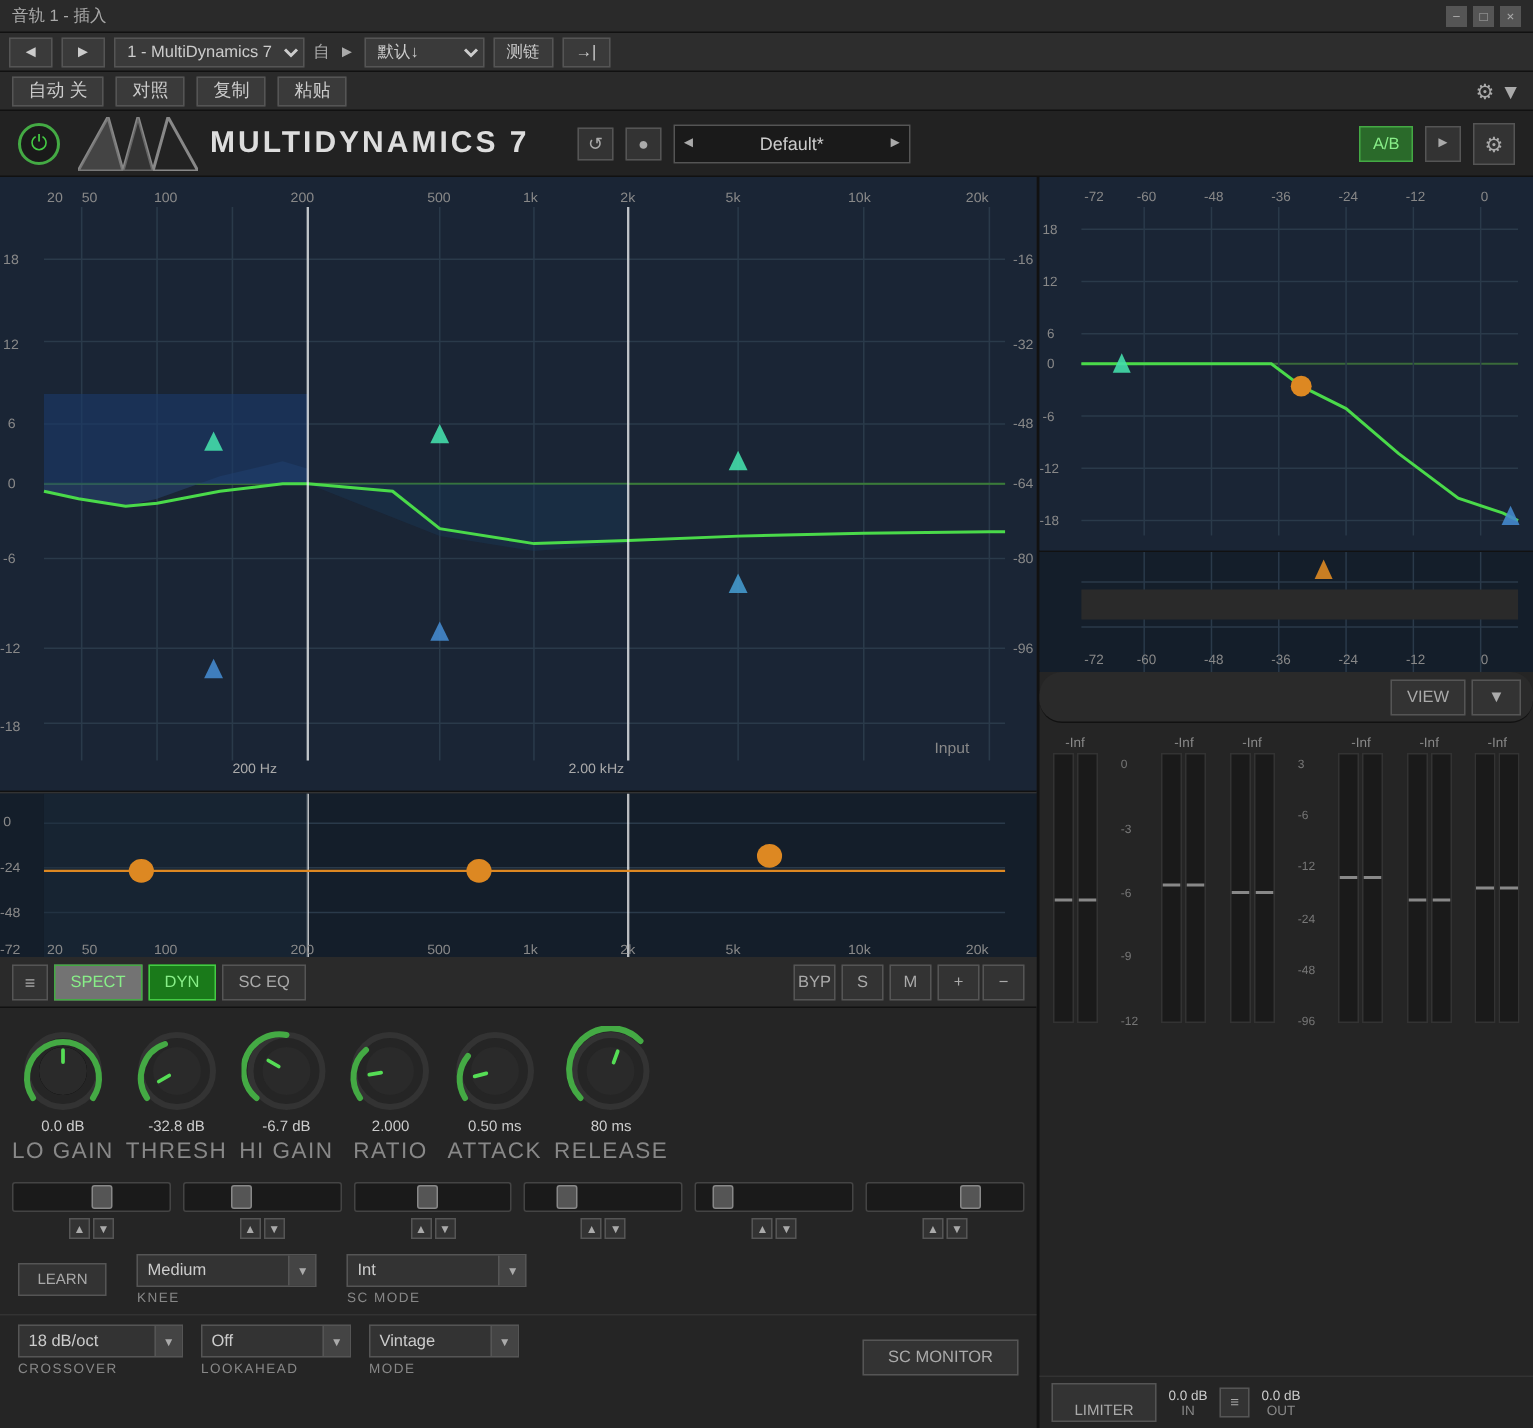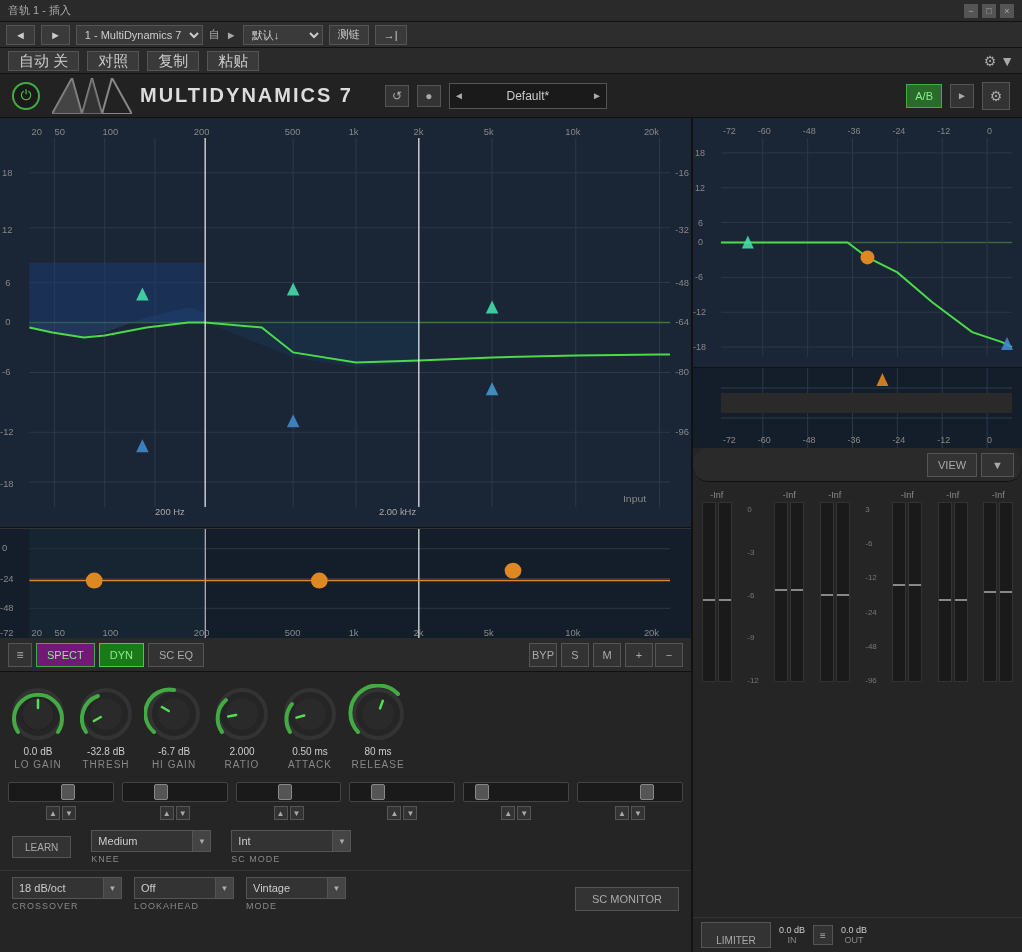--- a/index.html
+++ b/index.html
@@ -63,21 +63,21 @@
       display: flex;
       align-items: center;
       padding: 0 8px;
       gap: 8px;
       border-bottom: 1px solid #111;
     }
     .toolbar-btn {
       background: #3a3a3a;
       border: 1px solid #555;
       color: #ccc;
-      font-size: 15px;
+      font-size: 12px;
       height: 20px;
       padding: 0 10px;
       cursor: pointer;
     }
     .toolbar-right { margin-left: auto; display: flex; align-items: center; gap: 4px; }
     .gear-btn { background: none; border: none; color: #aaa; cursor: pointer; font-size: 14px; }
 
     
     .plugin-header {
       background: #222;
@@ -175,21 +175,21 @@
     .tab-btn {
       background: #333;
       border: 1px solid #555;
       color: #aaa;
       font-size: 11px;
       height: 24px;
       padding: 0 10px;
       cursor: pointer;
     }
     .tab-btn.active {
-      background: #701a75;
+      background: #737373;
       border-color: #4a4;
       color: #8e8;
     }
     .tab-menu-btn {
       width: 24px; height: 24px;
       background: #333;
       border: 1px solid #555;
       color: #aaa;
       cursor: pointer;
       font-size: 12px;
@@ -221,21 +221,21 @@
       align-items: center;
       gap: 2px;
     }
 
     .knob-value {
       font-size: 10px;
       color: #ccc;
       text-align: center;
     }
     .knob-label {
-      font-size: 10px;
+      font-size: 15px;
       color: #888;
       text-align: center;
       letter-spacing: 1px;
     }
 
     
     .fader-section {
       display: flex;
       padding: 4px 8px;
       gap: 8px;

